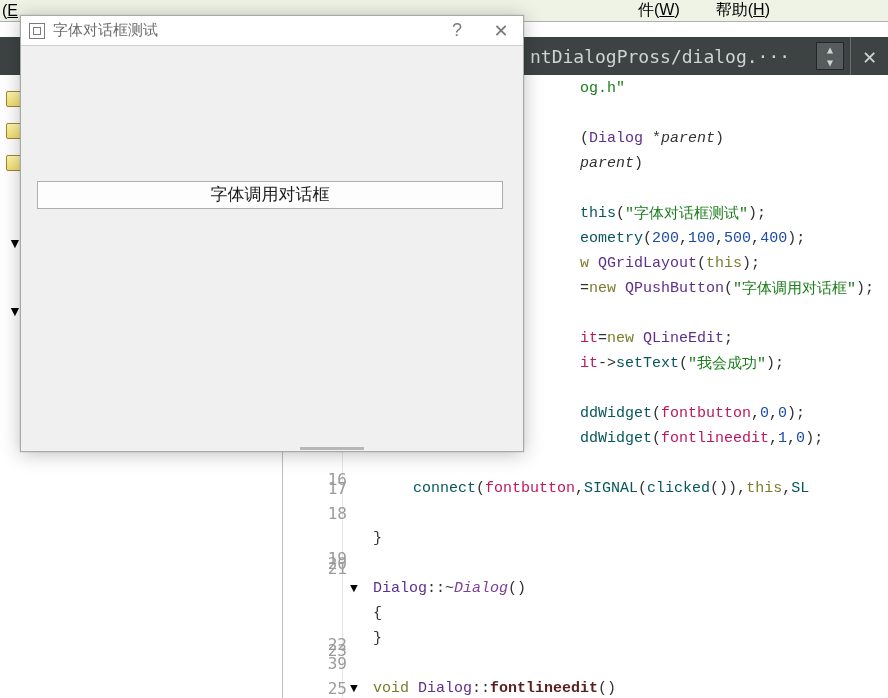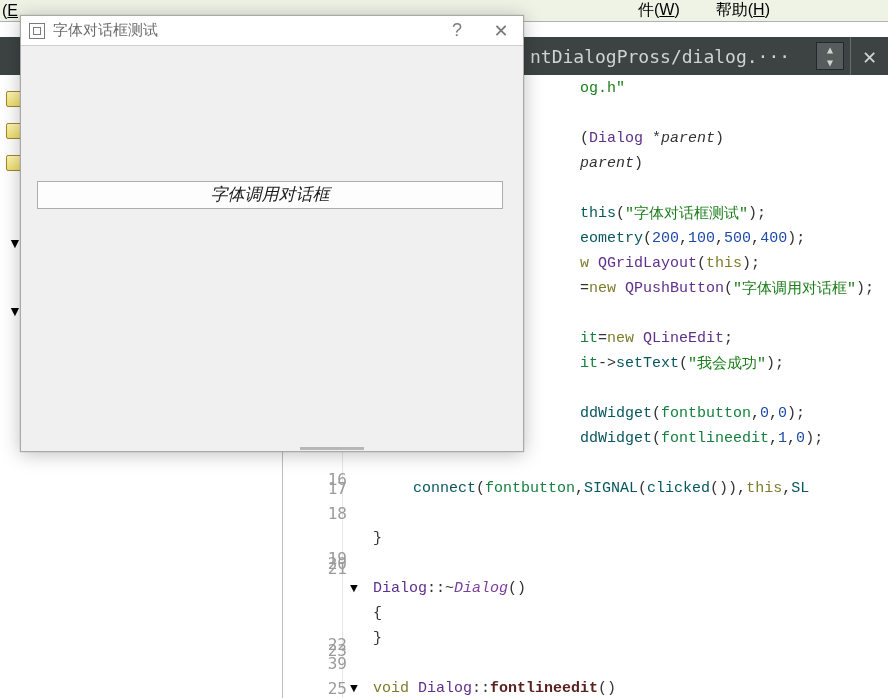--- a/index.html
+++ b/index.html
@@ -41,33 +41,33 @@
   
   .c-pp   { color:#8e2b8e; }
   .c-kw   { color:#7c7c2d; }
   .c-type { color:#5f2f8c; }
   .c-type2{ color:#7c3f9c; font-style:italic; }
   .c-fn   { color:#07575f; }
   .c-fn-b { color:#5a1f1f; font-weight:600; }
   .c-ital { font-style:italic; color:#333; }
   .c-num  { color:#1c4aa6; }
   .c-str  { color:#1a7d1a; }
-  .c-mem  { color:#15803d; }
+  .c-mem  { color:#be185d; }
   .c-op   { color:#333; }
 
   
   .dialog { position:absolute; top:15px; left:20px; width:504px; height:437px; background:#f0f0f0; border:1px solid #a9a9a9; box-shadow:0 2px 18px rgba(0,0,0,0.25), 0 0 1px rgba(0,0,0,0.3); }
   .dlg-title { position:relative; height:30px; background:#ffffff; display:flex; align-items:center; padding-left:8px; border-bottom:1px solid #d0d0d0; font-size:15px; color:#6a6a6a; }
   .dlg-title .icon { width:16px; height:16px; border:1px solid #7b7b7b; margin-right:8px; display:flex; align-items:center; justify-content:center; }
   .dlg-title .icon .inner { width:8px; height:8px; border:1px solid #7b7b7b; }
   .dlg-title .spacer { flex:1; }
   .dlg-title .help { width:44px; text-align:center; color:#7a7a7a; font-size:18px; }
   .dlg-title .close { width:44px; text-align:center; color:#7a7a7a; font-size:18px; }
 
-  .dlg-body { position:relative; height:407px;font-style:italic; }
+  .dlg-body { position:relative; height:407px; }
   .dlg-btn { position:absolute; top:135px; left:16px; width:466px; height:28px; background:#fdfdfd; border:1px solid #adadad; text-align:center; line-height:26px; font-size:17px; color:#1a1a1a; font-family:"SimSun",serif; }
   .dlg-edit { position:absolute; top:275px; left:16px; width:466px; height:26px; background:#ffffff; border:1px solid #7d7d7d; padding:0 6px; font-size:16px; display:flex; align-items:center; font-family:"SimSun",serif; color:#222; }
 
   
   .drag-hint { position:absolute; left:300px; width:64px; height:3px; background:#b7b7b7; }
 
   
   .thin1 { position:absolute; top:22px; left:0; width:888px; height:15px; background:#ffffff; }
 
 </style>

